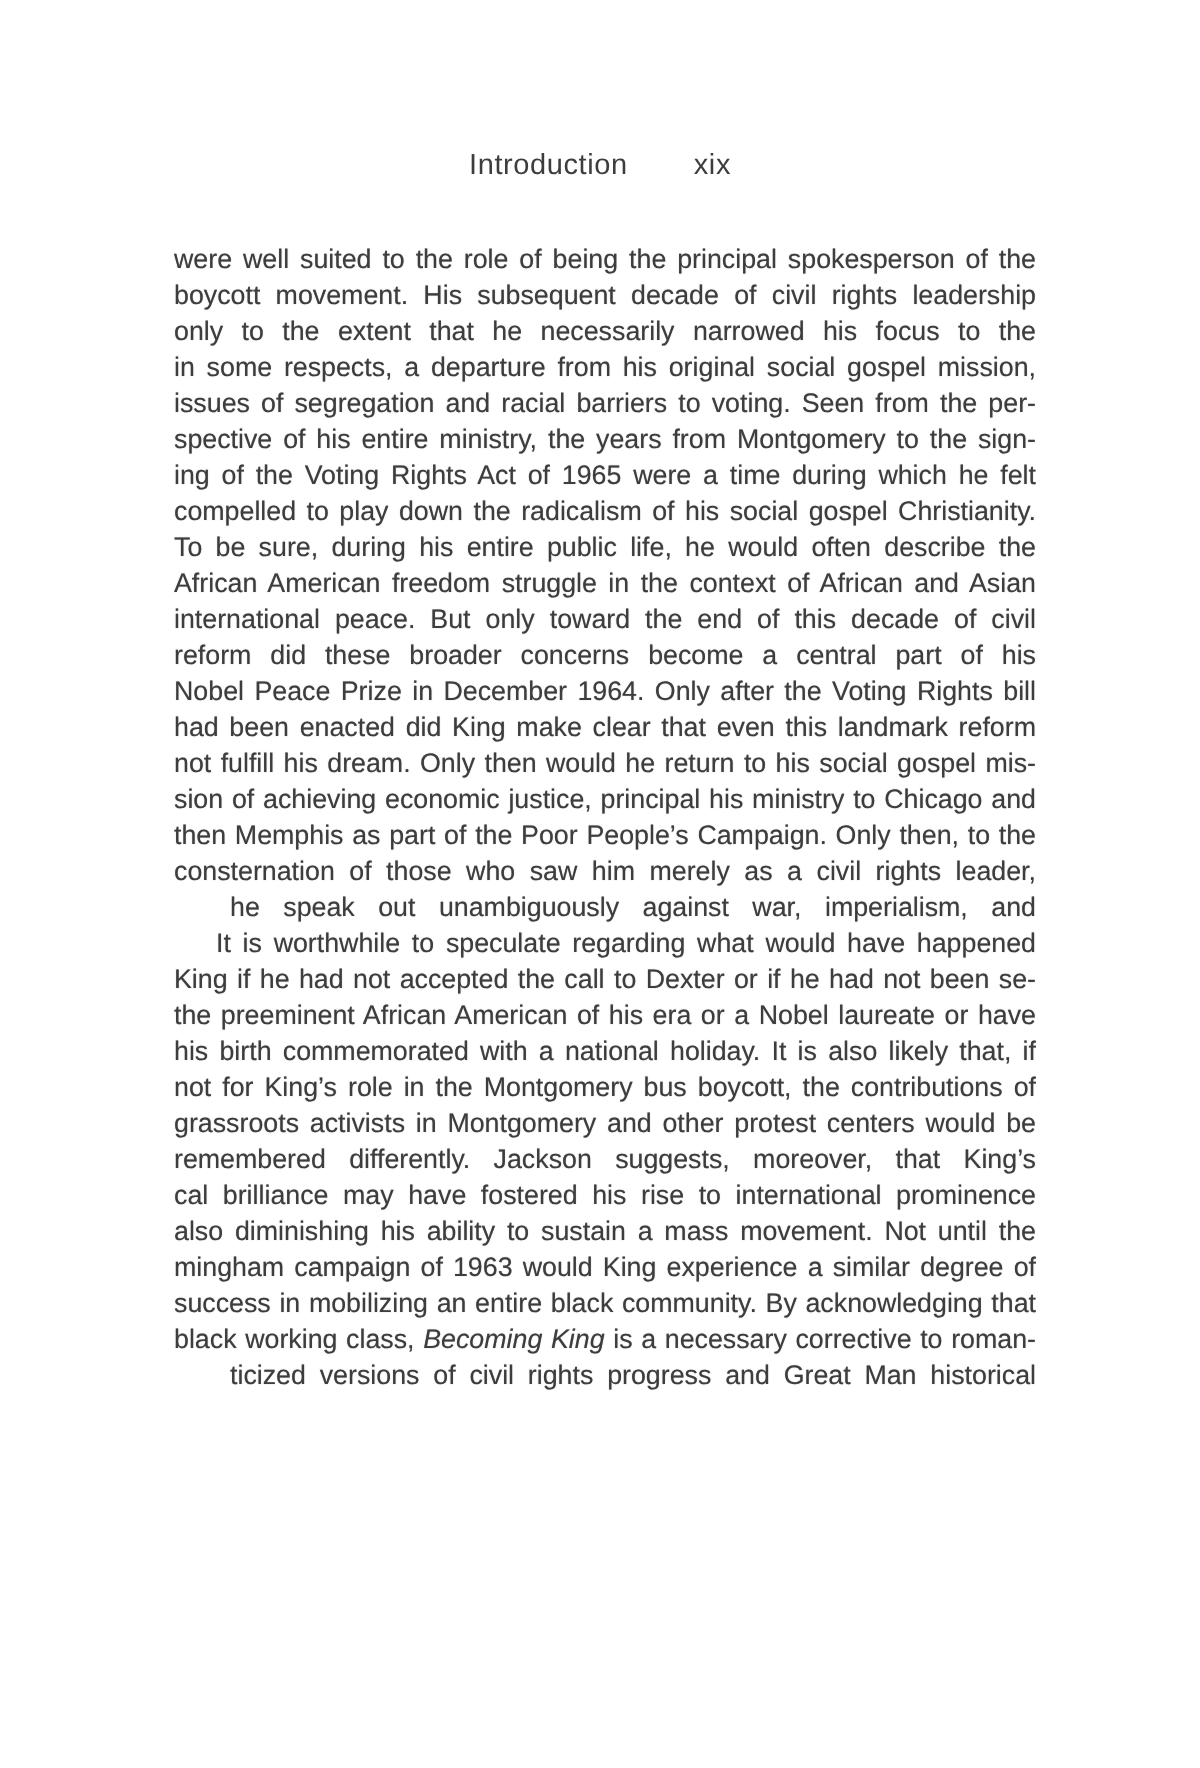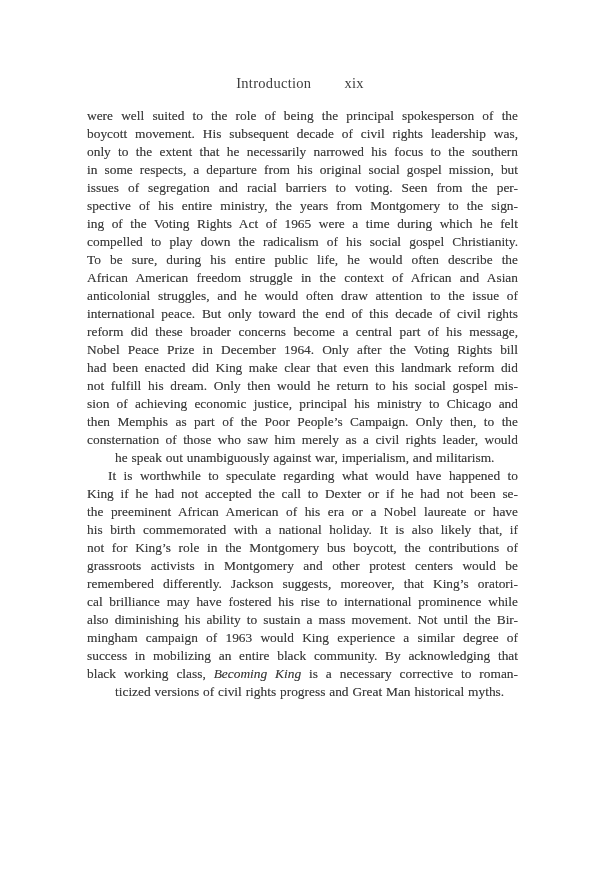--- a/index.html
+++ b/index.html
@@ -6,41 +6,41 @@
     margin: 0;
     padding: 0;
     background: #ffffff;
   }
   .page {
     position: relative;
     width: 600px;
     height: 884px;
     background: var(--paper, #ffffff);
     color: var(--ink, #3d3d3d);
-    font-family: Liberation Serif, serif;
+    font-family: Liberation Sans, sans-serif;
     overflow: hidden;
   }
   .running-header {
     position: absolute;
     top: 74px;
     left: 0;
     right: 0;
     display: flex;
     justify-content: center;
     align-items: baseline;
     gap: 33px;
     font-size: 14.5px;
     line-height: 18px;
     letter-spacing: 0.3px;
     color: var(--ink, #3d3d3d);
   }
   .text-block {
     position: absolute;
     left: 87px;
-    top: 107px;
+    top: 121px;
     width: 431px;
   }
   .paragraph {
     margin: 0;
     padding: 0;
   }
   .line {
     font-size: 13.4px;
     line-height: 18px;
     height: 18px;
@@ -76,21 +76,20 @@
         <div class="line"><span>were well suited to the role of being the principal spokesperson of the</span></div>
         <div class="line"><span>boycott movement. His subsequent decade of civil rights leadership was,</span></div>
         <div class="line"><span>only to the extent that he necessarily narrowed his focus to the southern</span></div>
         <div class="line"><span>in some respects, a departure from his original social gospel mission, but</span></div>
         <div class="line"><span>issues of segregation and racial barriers to voting. Seen from the per-</span></div>
         <div class="line"><span>spective of his entire ministry, the years from Montgomery to the sign-</span></div>
         <div class="line"><span>ing of the Voting Rights Act of 1965 were a time during which he felt</span></div>
         <div class="line"><span>compelled to play down the radicalism of his social gospel Christianity.</span></div>
         <div class="line"><span>To be sure, during his entire public life, he would often describe the</span></div>
         <div class="line"><span>African American freedom struggle in the context of African and Asian</span></div>
-        <div class="line"><span>anticolonial struggles, and he would often draw attention to the issue of</span></div>
         <div class="line"><span>international peace. But only toward the end of this decade of civil rights</span></div>
         <div class="line"><span>reform did these broader concerns become a central part of his message,</span></div>
         <div class="line"><span>Nobel Peace Prize in December 1964. Only after the Voting Rights bill</span></div>
         <div class="line"><span>had been enacted did King make clear that even this landmark reform did</span></div>
         <div class="line"><span>not fulfill his dream. Only then would he return to his social gospel mis-</span></div>
         <div class="line"><span>sion of achieving economic justice, principal his ministry to Chicago and</span></div>
         <div class="line"><span>then Memphis as part of the Poor People’s Campaign. Only then, to the</span></div>
         <div class="line"><span>consternation of those who saw him merely as a civil rights leader, would</span></div>
         <div class="line para-end"><span>he speak out unambiguously against war, imperialism, and militarism.</span></div>
       </div>

